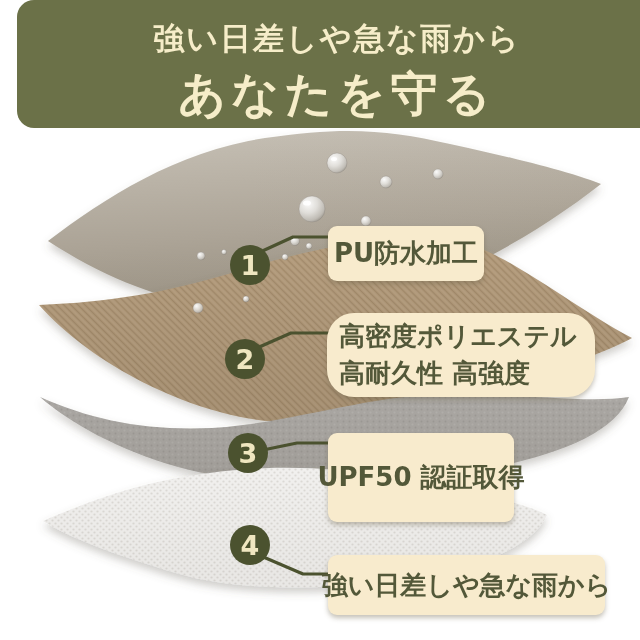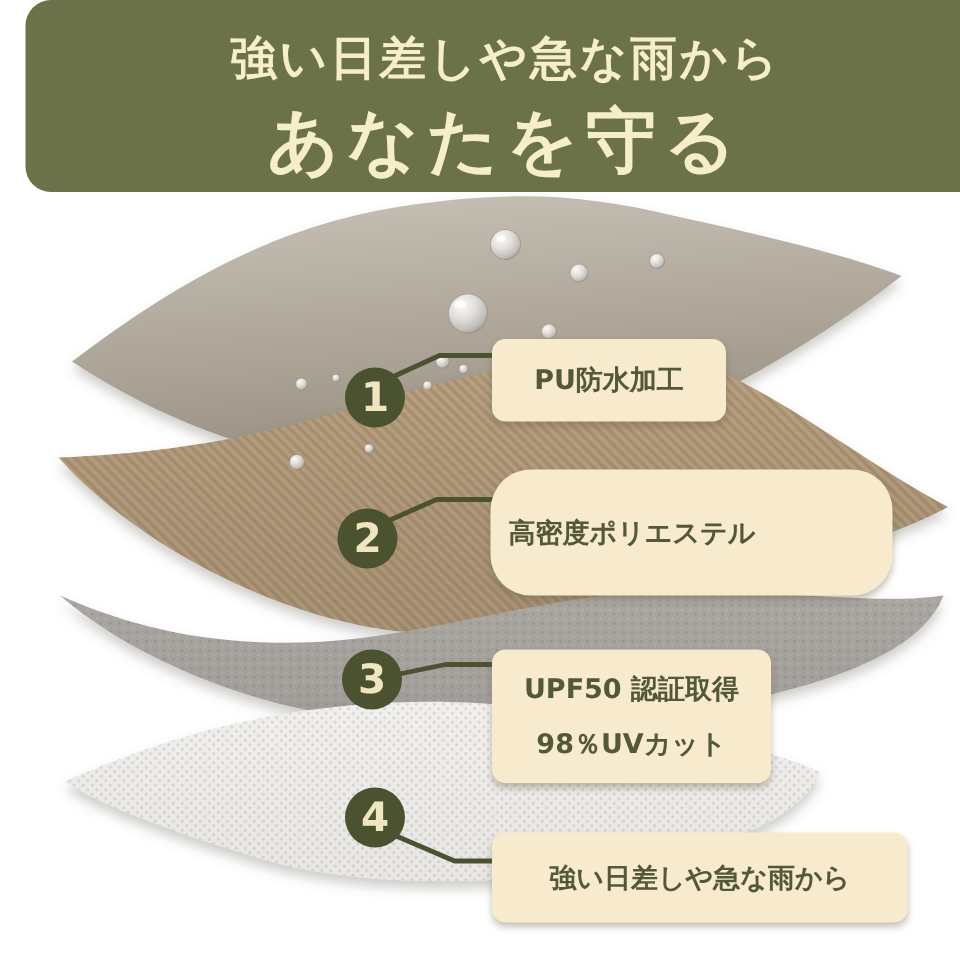--- a/index.html
+++ b/index.html
@@ -20,21 +20,21 @@
   svg.scene{position:absolute;left:0;top:0;}
   .badge{
     position:absolute;width:40px;height:40px;border-radius:50%;
     background:#4b522f;color:#efe6c0;font-size:27px;font-weight:bold;
     display:flex;align-items:center;justify-content:center;line-height:1;
   }
   .label-box{
     position:absolute;background:#f8ebcd;border-radius:9px;color:#535839;
     font-weight:600;display:flex;flex-direction:column;justify-content:center;
     box-shadow:0 3px 5px rgba(110,100,75,0.40);
-    font-size:18px;line-height:37px;white-space:nowrap;
+    font-size:26px;line-height:37px;white-space:nowrap;
   }
   .label-box.center{align-items:center;text-align:center;}
   .label-box.left{align-items:flex-start;padding-left:12px;text-align:left;border-radius:27px;}
   #box-1{left:328px;top:226px;width:156px;height:55px;}
   #box-2{left:327px;top:313px;width:256px;height:84px;}
   #box-3{left:328px;top:433px;width:186px;height:89px;}
   #box-4{left:328px;top:555px;width:277px;height:60px;}
   #badge-1{left:230px;top:245px;}
   #badge-2{left:225px;top:339px;}
   #badge-3{left:228px;top:433px;}
@@ -152,24 +152,24 @@
   <div class="badge" id="badge-2">2</div>
   <div class="badge" id="badge-3">3</div>
   <div class="badge" id="badge-4">4</div>
 
   <div class="label-box center" id="box-1">
     <div>PU防水加工</div>
   </div>
 
   <div class="label-box left" id="box-2">
     <div>高密度ポリエステル</div>
+    <div>高耐久性 高強度</div>
   </div>
 
   <div class="label-box center" id="box-3">
     <div>UPF50 認証取得</div>
-    <div>98％UVカット</div>
   </div>
 
   <div class="label-box center" id="box-4">
     <div>強い日差しや急な雨から</div>
   </div>
 
 </div>
 
 </body></html>

